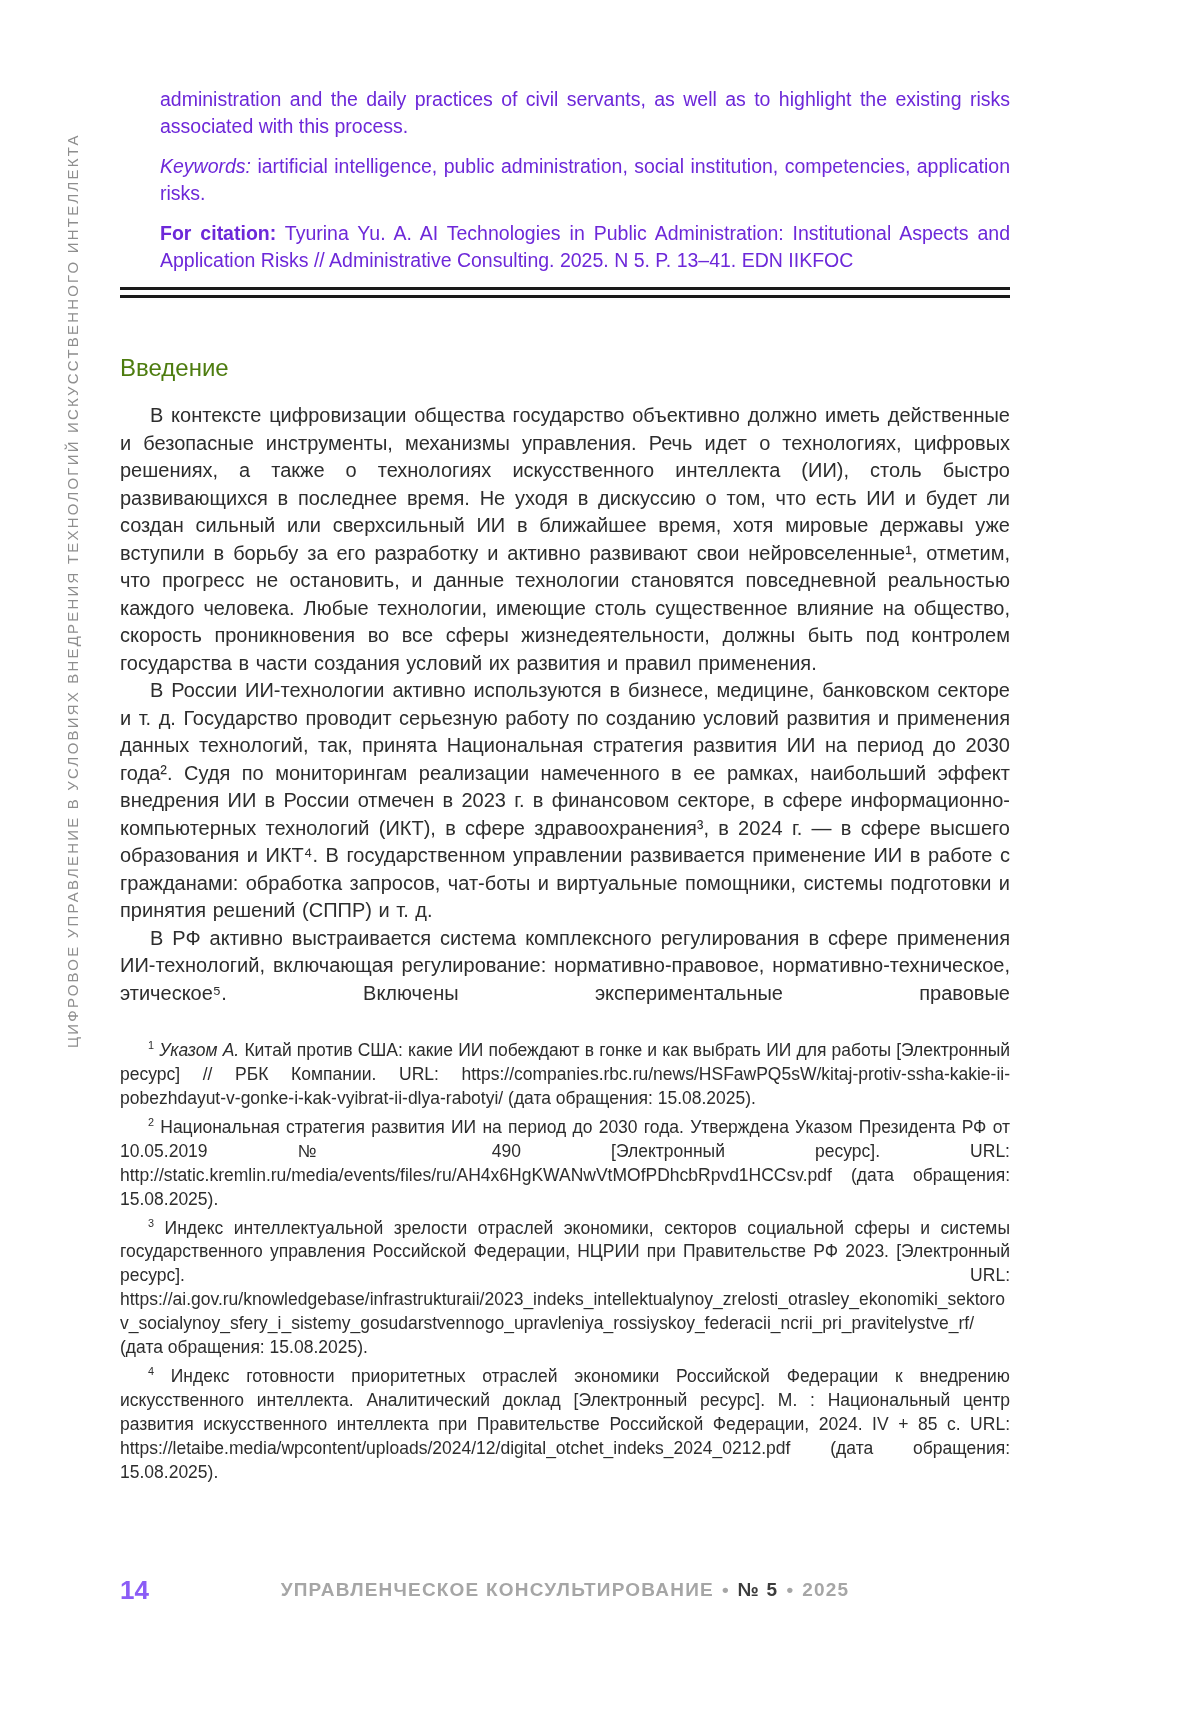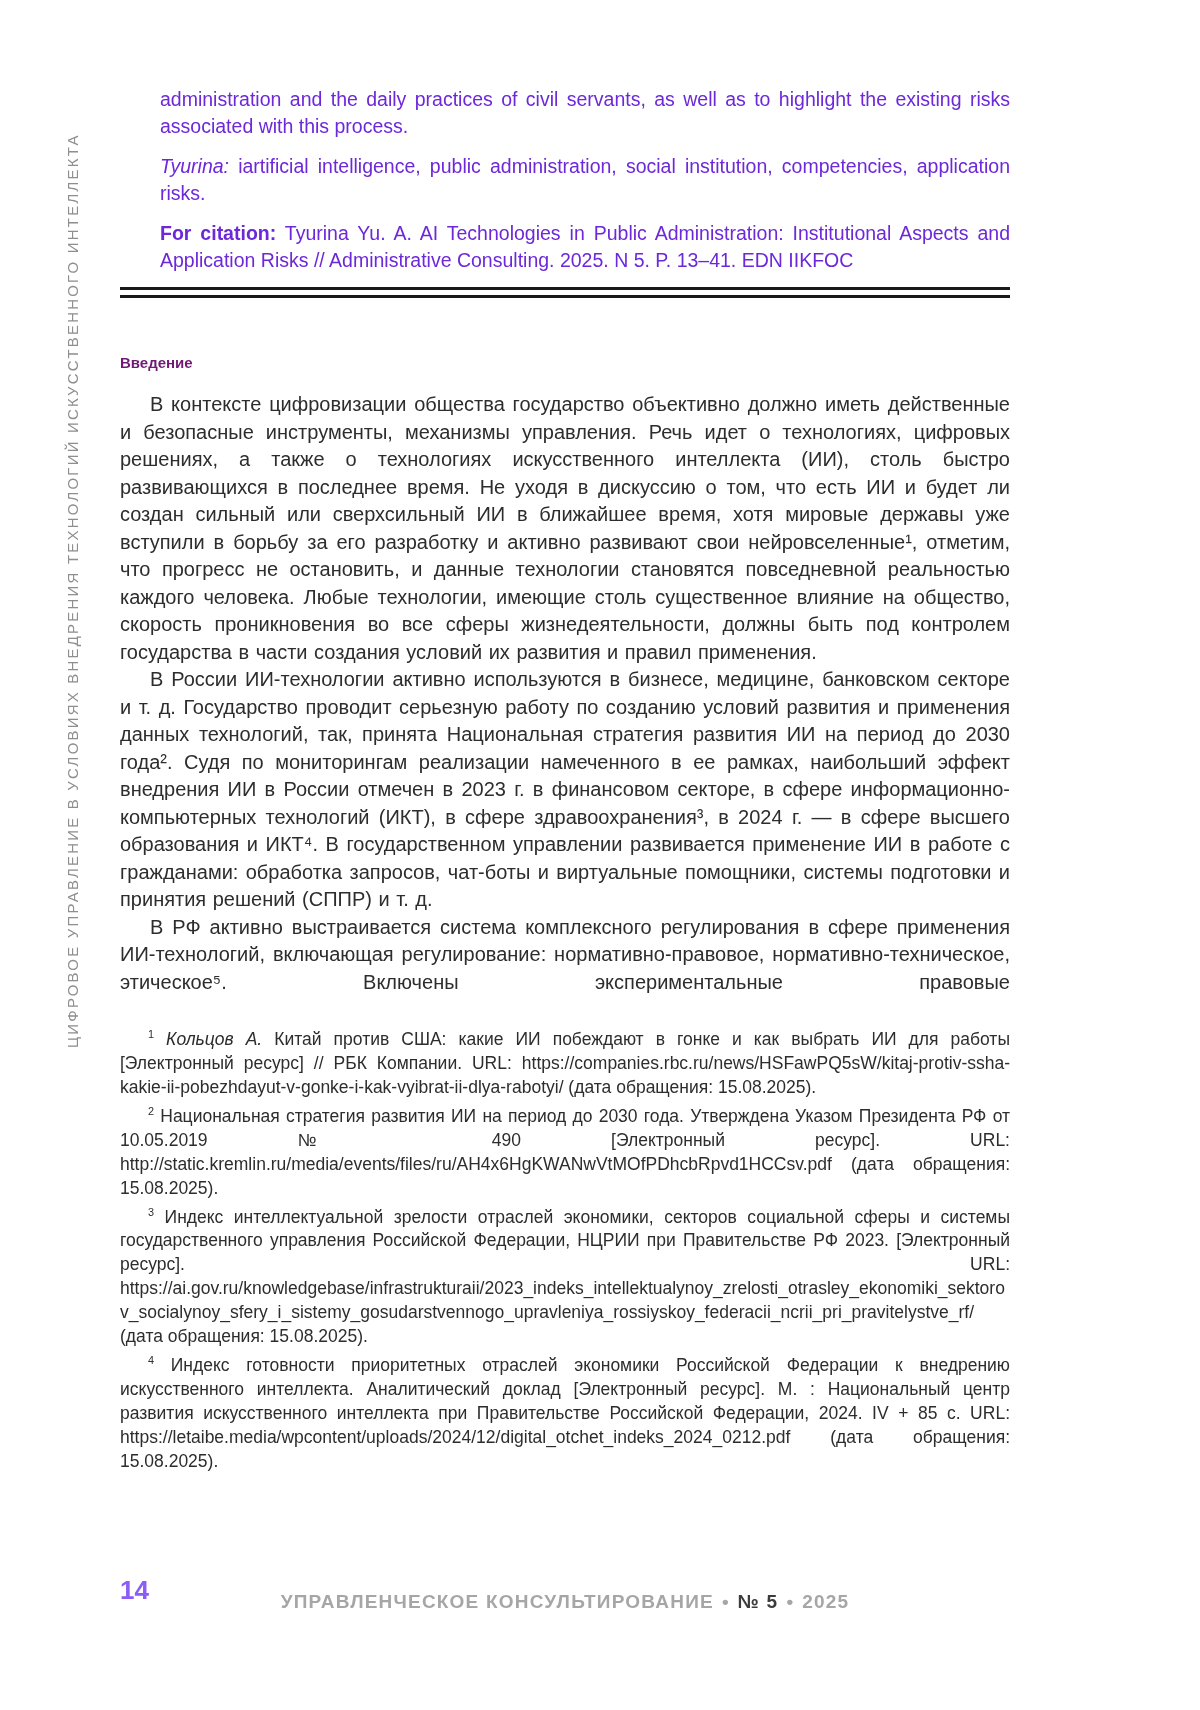--- a/index.html
+++ b/index.html
@@ -35,21 +35,21 @@
 
   .double-rule {
     margin-top: 4px;
     height: 11px;
     border-top: 3.5px solid #1a1a1a;
     border-bottom: 3.5px solid #1a1a1a;
   }
 
   .section-heading {
     margin: 56px 0 20px;
-    font-size: 15px; font-weight: bold; color: #701a75;
+    font-size: 24px; font-weight: normal; color: #4d7c0f;
   }
 
   .body-par {
     font-size: 20px; line-height: 27.5px;
     text-align: justify; text-indent: 30px;
     word-spacing: 1px;
   }
   .body-par.continued { text-align-last: justify; }
 
   .footnotes { margin-top: 26px; }
@@ -57,55 +57,55 @@
     font-size: 17.5px; line-height: 24px;
     text-align: justify; text-indent: 28px;
     overflow-wrap: anywhere;
   }
   .footnote sup { font-size: 0.62em; }
   .footnote em { font-style: italic; }
 
   .footer { position: absolute; left: 120px; width: 890px; top: 1572px; height: 36px; }
   .page-number { font-size: 26px; font-weight: bold; color: #8b5cf6; line-height: 36px; }
   .journal-line {
-    position: absolute; left: 50%; top: 12px; transform: translateX(-50%);
+    position: absolute; left: 50%; top: 0; transform: translateX(-50%);
     line-height: 36px; font-size: 19px; font-weight: bold;
     letter-spacing: 1.2px; white-space: nowrap;
     color: #a6a6a6;
   }
   .journal-line .j-issue { color: #3c3c3c; }
   .journal-line .j-sep { margin: 0 8px; color: #a6a6a6; }
   .journal-line .j-year { color: #a6a6a6; }
 </style>
 </head>
 <body>
 
 <div class="page">
 
   <div class="sidebar-rubric">ЦИФРОВОЕ УПРАВЛЕНИЕ В УСЛОВИЯХ ВНЕДРЕНИЯ ТЕХНОЛОГИЙ ИСКУССТВЕННОГО ИНТЕЛЛЕКТА</div>
 
   <div class="content">
 
     <div class="abstract">
       <p class="abstract-tail">administration and the daily practices of civil servants, as well as to highlight the existing risks associated with this process.</p>
-      <p class="keywords"><em>Tyurina:</em><span> iartificial intelligence, public administration, social institution, competencies, application risks.</span></p>
+      <p class="keywords"><em>Keywords:</em><span> iartificial intelligence, public administration, social institution, competencies, application risks.</span></p>
       <p class="citation"><strong>For citation:</strong><span> Tyurina Yu. A. AI Technologies in Public Administration: Institutional Aspects and Application Risks // Administrative Consulting. 2025. N 5. P. 13–41. EDN IIKFOC</span></p>
     </div>
 
     <div class="double-rule"></div>
 
     <h2 class="section-heading">Введение</h2>
 
     <p class="body-par">В контексте цифровизации общества государство объективно должно иметь действенные и безопасные инструменты, механизмы управления. Речь идет о технологиях, цифровых решениях, а также о технологиях искусственного интеллекта (ИИ), столь быстро развивающихся в последнее время. Не уходя в дискуссию о том, что есть ИИ и будет ли создан сильный или сверхсильный ИИ в ближайшее время, хотя мировые державы уже вступили в борьбу за его разработку и активно развивают свои нейровселенные¹, отметим, что прогресс не остановить, и данные технологии становятся повседневной реальностью каждого человека. Любые технологии, имеющие столь существенное влияние на общество, скорость проникновения во все сферы жизнедеятельности, должны быть под контролем государства в части создания условий их развития и правил применения.</p>
     <p class="body-par">В России ИИ-технологии активно используются в бизнесе, медицине, банковском секторе и т. д. Государство проводит серьезную работу по созданию условий развития и применения данных технологий, так, принята Национальная стратегия развития ИИ на период до 2030 года². Судя по мониторингам реализации намеченного в ее рамках, наибольший эффект внедрения ИИ в России отмечен в 2023 г. в финансовом секторе, в сфере информационно-компьютерных технологий (ИКТ), в сфере здравоохранения³, в 2024 г. — в сфере высшего образования и ИКТ⁴. В государственном управлении развивается применение ИИ в работе с гражданами: обработка запросов, чат-боты и виртуальные помощники, системы подготовки и принятия решений (СППР) и т. д.</p>
     <p class="body-par continued">В РФ активно выстраивается система комплексного регулирования в сфере применения ИИ-технологий, включающая регулирование: нормативно-правовое, нормативно-техническое, этическое⁵. Включены экспериментальные правовые</p>
 
     <div class="footnotes">
       <p class="footnote"><sup>1</sup>
-        <em>Кольцов А.</em>
+        <em>Указом А.</em>
         <span>Китай против США: какие ИИ побеждают в гонке и как выбрать ИИ для работы [Электронный ресурс] // РБК Компании. URL: https://companies.rbc.ru/news/HSFawPQ5sW/kitaj-protiv-ssha-kakie-ii-pobezhdayut-v-gonke-i-kak-vyibrat-ii-dlya-rabotyi/ (дата обращения: 15.08.2025).</span></p>
 
       <p class="footnote"><sup>2</sup>
         <span>Национальная стратегия развития ИИ на период до 2030 года. Утверждена Указом Президента РФ от 10.05.2019 № 490 [Электронный ресурс]. URL: http://static.kremlin.ru/media/events/files/ru/AH4x6HgKWANwVtMOfPDhcbRpvd1HCCsv.pdf (дата обращения: 15.08.2025).</span></p>
 
       <p class="footnote"><sup>3</sup>
         <span>Индекс интеллектуальной зрелости отраслей экономики, секторов социальной сферы и системы государственного управления Российской Федерации, НЦРИИ при Правительстве РФ 2023. [Электронный ресурс]. URL: https://ai.gov.ru/knowledgebase/infrastrukturaii/2023_indeks_intellektualynoy_zrelosti_otrasley_ekonomiki_sektorov_socialynoy_sfery_i_sistemy_gosudarstvennogo_upravleniya_rossiyskoy_federacii_ncrii_pri_pravitelystve_rf/ (дата обращения: 15.08.2025).</span></p>
 
       <p class="footnote"><sup>4</sup>
         <span>Индекс готовности приоритетных отраслей экономики Российской Федерации к внедрению искусственного интеллекта. Аналитический доклад [Электронный ресурс]. М. : Национальный центр развития искусственного интеллекта при Правительстве Российской Федерации, 2024. IV + 85 с. URL: https://letaibe.media/wpcontent/uploads/2024/12/digital_otchet_indeks_2024_0212.pdf (дата обращения: 15.08.2025).</span></p>

